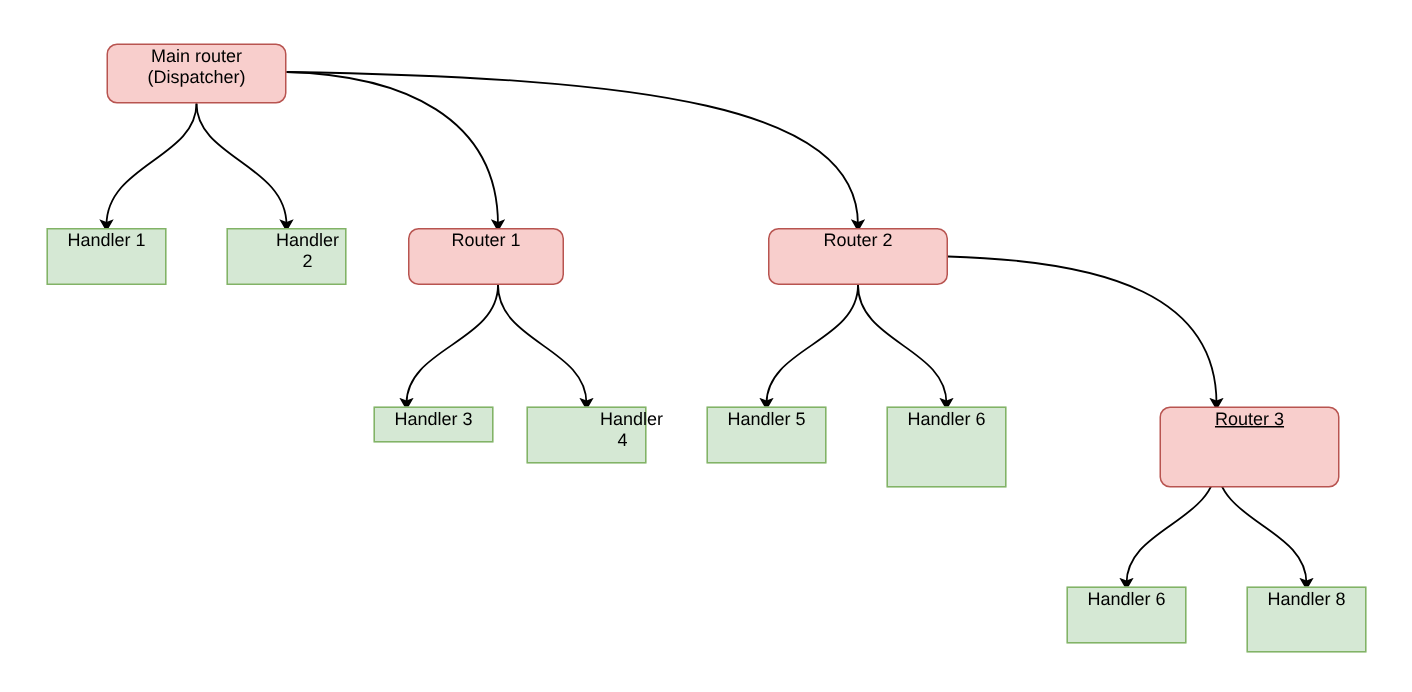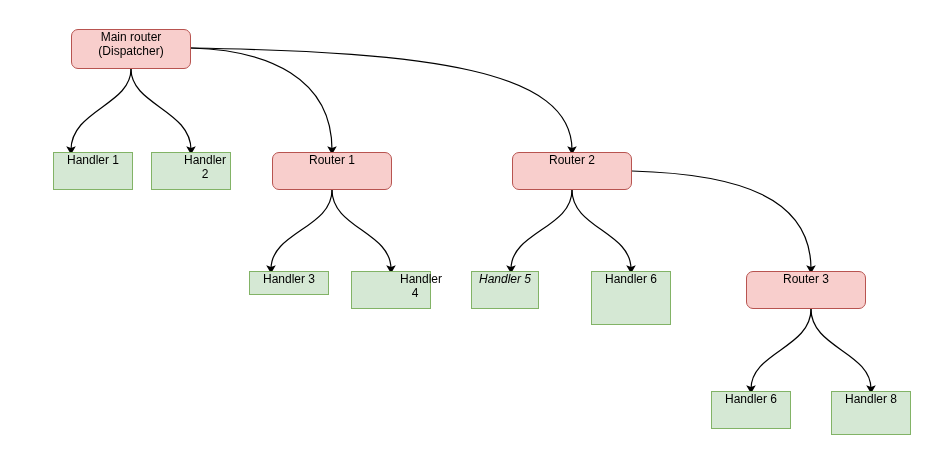--- a/index.html
+++ b/index.html
@@ -78,26 +78,26 @@
         <path d="M 572 190 C 572 228, 631 232, 631 269" fill="none" stroke="#000000" stroke-width="1.2" marker-end="url(#arrowhead)"></path>
         <path d="M 632 171 C 740 174, 811 198, 811 269" fill="none" stroke="#000000" stroke-width="1.2" marker-end="url(#arrowhead)"></path>
         <path d="M 811 309 C 811 348, 751 352, 751 389" fill="none" stroke="#000000" stroke-width="1.2" marker-end="url(#arrowhead)"></path>
         <path d="M 811 309 C 811 348, 871 352, 871 389" fill="none" stroke="#000000" stroke-width="1.2" marker-end="url(#arrowhead)"></path>
       </g>
   </svg>
 
   <div id="nodes-group">
       <div class="node router" style="left: 71px; top: 29px; width: 120px; height: 40px;"><span class="node-label">Main router
 (Dispatcher)</span></div>
-      <div class="node handler" style="left: 31px; top: 152px; width: 80px; height: 38px; margin-left: 22px;"><span class="node-label">Handler 1</span></div>
+      <div class="node handler" style="left: 31px; top: 152px; width: 80px; height: 38px;"><span class="node-label">Handler 1</span></div>
       <div class="node handler" style="left: 151px; top: 152px; width: 80px; height: 38px; padding-left: 28px;"><span class="node-label">Handler 2</span></div>
-      <div class="node router" style="left: 272px; top: 152px; width: 120px; height: 38px;"><span class="node-label">Router 1</span></div>
+      <div class="node router" style="left: 272px; top: 152px; width: 104px; height: 38px;"><span class="node-label">Router 1</span></div>
       <div class="node router" style="left: 512px; top: 152px; width: 120px; height: 38px;"><span class="node-label">Router 2</span></div>
       <div class="node handler" style="left: 249px; top: 271px; width: 80px; height: 24px;"><span class="node-label">Handler 3</span></div>
       <div class="node handler" style="left: 351px; top: 271px; width: 80px; height: 38px; padding-left: 48px;"><span class="node-label">Handler 4</span></div>
-      <div class="node handler" style="left: 471px; top: 271px; width: 68px; height: 38px; font-style: italic;"><span class="node-label">Handler 5</span></div>
+      <div class="node handler" style="left: 471px; top: 271px; width: 80px; height: 38px;"><span class="node-label">Handler 5</span></div>
       <div class="node handler" style="left: 591px; top: 271px; width: 80px; height: 54px;"><span class="node-label">Handler 6</span></div>
-      <div class="node router" style="left: 746px; top: 271px; width: 120px; height: 38px;"><span class="node-label">Router 3</span></div>
+      <div class="node router" style="left: 773px; top: 271px; width: 120px; height: 54px; text-decoration: underline;"><span class="node-label">Router 3</span></div>
       <div class="node handler" style="left: 711px; top: 391px; width: 80px; height: 38px;"><span class="node-label">Handler 6</span></div>
       <div class="node handler" style="left: 831px; top: 391px; width: 80px; height: 44px;"><span class="node-label">Handler 8</span></div>
     </div>
 
 </div>
 
 </body></html>

